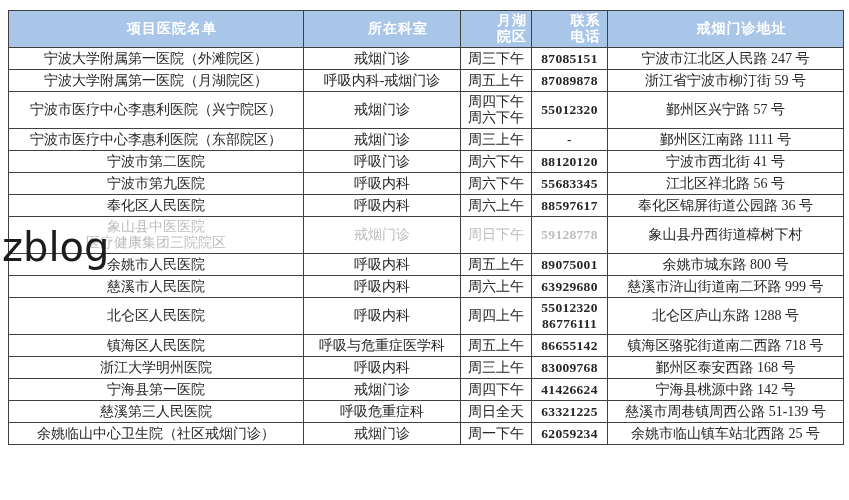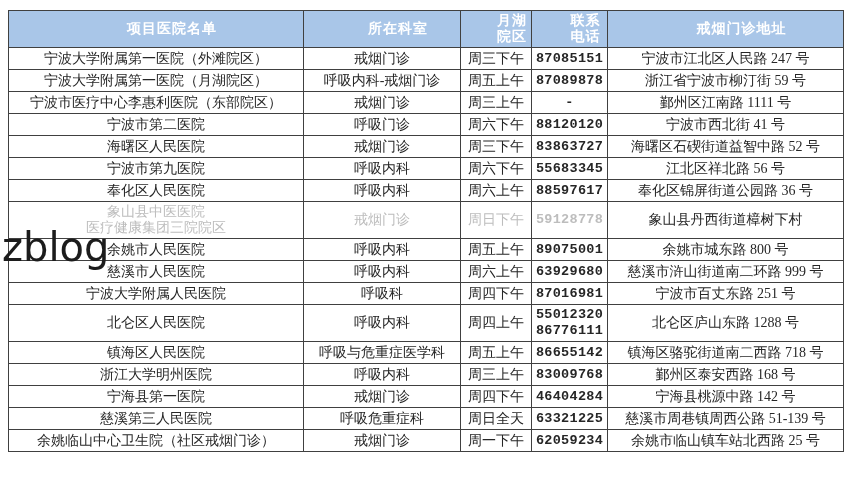--- a/index.html
+++ b/index.html
@@ -46,21 +46,21 @@
     font-weight:bold;
     height:23px;
     font-size:14px;
     letter-spacing:1px;
     padding-left:35px;
   }
   td{
     height:22px;
   }
   td.num{
-    font-family:Liberation Mono, monospace;
+    font-family:Liberation Serif, serif;
     font-size:13.5px;
     font-weight:600;
     letter-spacing:0.3px;
   }
   td.faded{
     color:var(--faded);
   }
   .watermark{
     position:absolute;
     left:2px;
@@ -106,39 +106,40 @@
           <td>宁波市江北区人民路 247 号</td>
         </tr>
         <tr>
           <td>宁波大学附属第一医院（月湖院区）</td>
           <td>呼吸内科-戒烟门诊</td>
           <td>周五上午</td>
           <td class="num">87089878</td>
           <td>浙江省宁波市柳汀街 59 号</td>
         </tr>
         <tr>
+          <td>宁波市医疗中心李惠利医院（兴宁院区）</td>
+          <td>戒烟门诊</td>
+          <td>周四下午
+周六下午</td>
+          <td class="num">55012320</td>
+          <td>鄞州区兴宁路 57 号</td>
+        </tr>
+        <tr>
           <td>宁波市医疗中心李惠利医院（东部院区）</td>
           <td>戒烟门诊</td>
           <td>周三上午</td>
           <td class="num">-</td>
           <td>鄞州区江南路 1111 号</td>
         </tr>
         <tr>
           <td>宁波市第二医院</td>
           <td>呼吸门诊</td>
           <td>周六下午</td>
           <td class="num">88120120</td>
           <td>宁波市西北街 41 号</td>
-        </tr>
-        <tr>
-          <td>海曙区人民医院</td>
-          <td>戒烟门诊</td>
-          <td>周三下午</td>
-          <td class="num">83863727</td>
-          <td>海曙区石碶街道益智中路 52 号</td>
         </tr>
         <tr>
           <td>宁波市第九医院</td>
           <td>呼吸内科</td>
           <td>周六下午</td>
           <td class="num">55683345</td>
           <td>江北区祥北路 56 号</td>
         </tr>
         <tr>
           <td>奉化区人民医院</td>
@@ -163,27 +164,20 @@
           <td>余姚市城东路 800 号</td>
         </tr>
         <tr>
           <td>慈溪市人民医院</td>
           <td>呼吸内科</td>
           <td>周六上午</td>
           <td class="num">63929680</td>
           <td>慈溪市浒山街道南二环路 999 号</td>
         </tr>
         <tr>
-          <td>宁波大学附属人民医院</td>
-          <td>呼吸科</td>
-          <td>周四下午</td>
-          <td class="num">87016981</td>
-          <td>宁波市百丈东路 251 号</td>
-        </tr>
-        <tr>
           <td>北仑区人民医院</td>
           <td>呼吸内科</td>
           <td>周四上午</td>
           <td class="num">55012320
 86776111</td>
           <td>北仑区庐山东路 1288 号</td>
         </tr>
         <tr>
           <td>镇海区人民医院</td>
           <td>呼吸与危重症医学科</td>
@@ -195,21 +189,21 @@
           <td>浙江大学明州医院</td>
           <td>呼吸内科</td>
           <td>周三上午</td>
           <td class="num">83009768</td>
           <td>鄞州区泰安西路 168 号</td>
         </tr>
         <tr>
           <td>宁海县第一医院</td>
           <td>戒烟门诊</td>
           <td>周四下午</td>
-          <td class="num">46404284</td>
+          <td class="num">41426624</td>
           <td>宁海县桃源中路 142 号</td>
         </tr>
         <tr>
           <td>慈溪第三人民医院</td>
           <td>呼吸危重症科</td>
           <td>周日全天</td>
           <td class="num">63321225</td>
           <td>慈溪市周巷镇周西公路 51-139 号</td>
         </tr>
         <tr>

